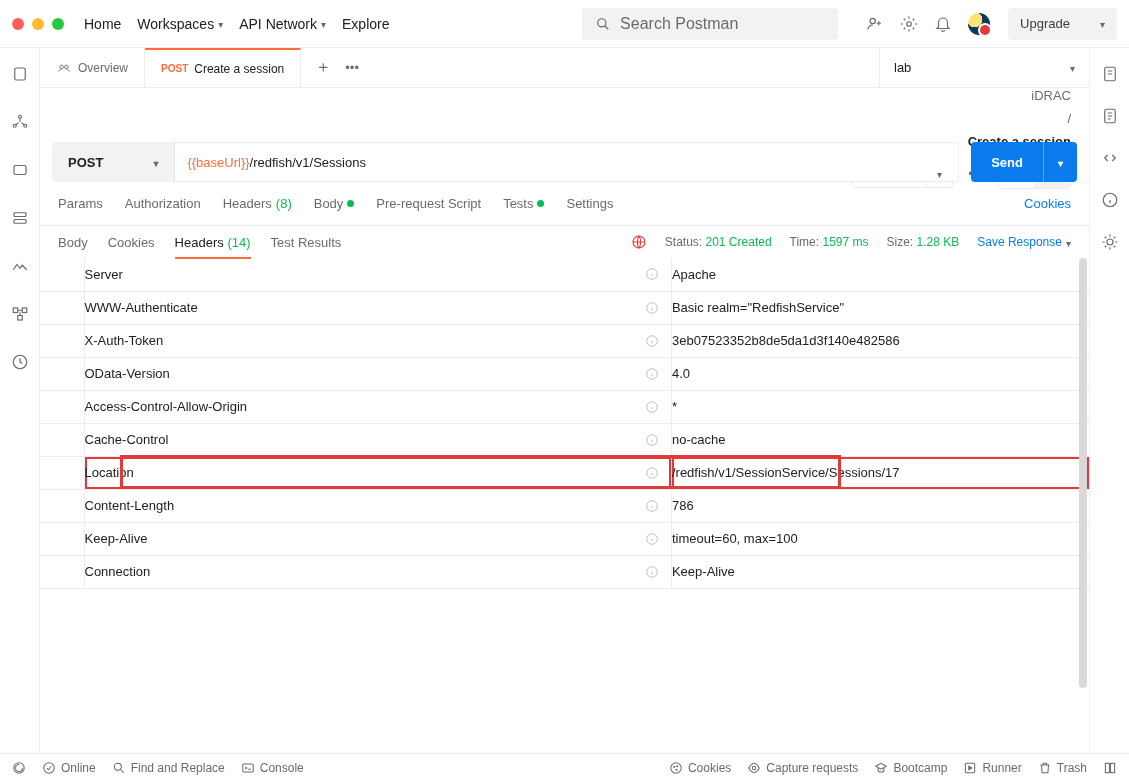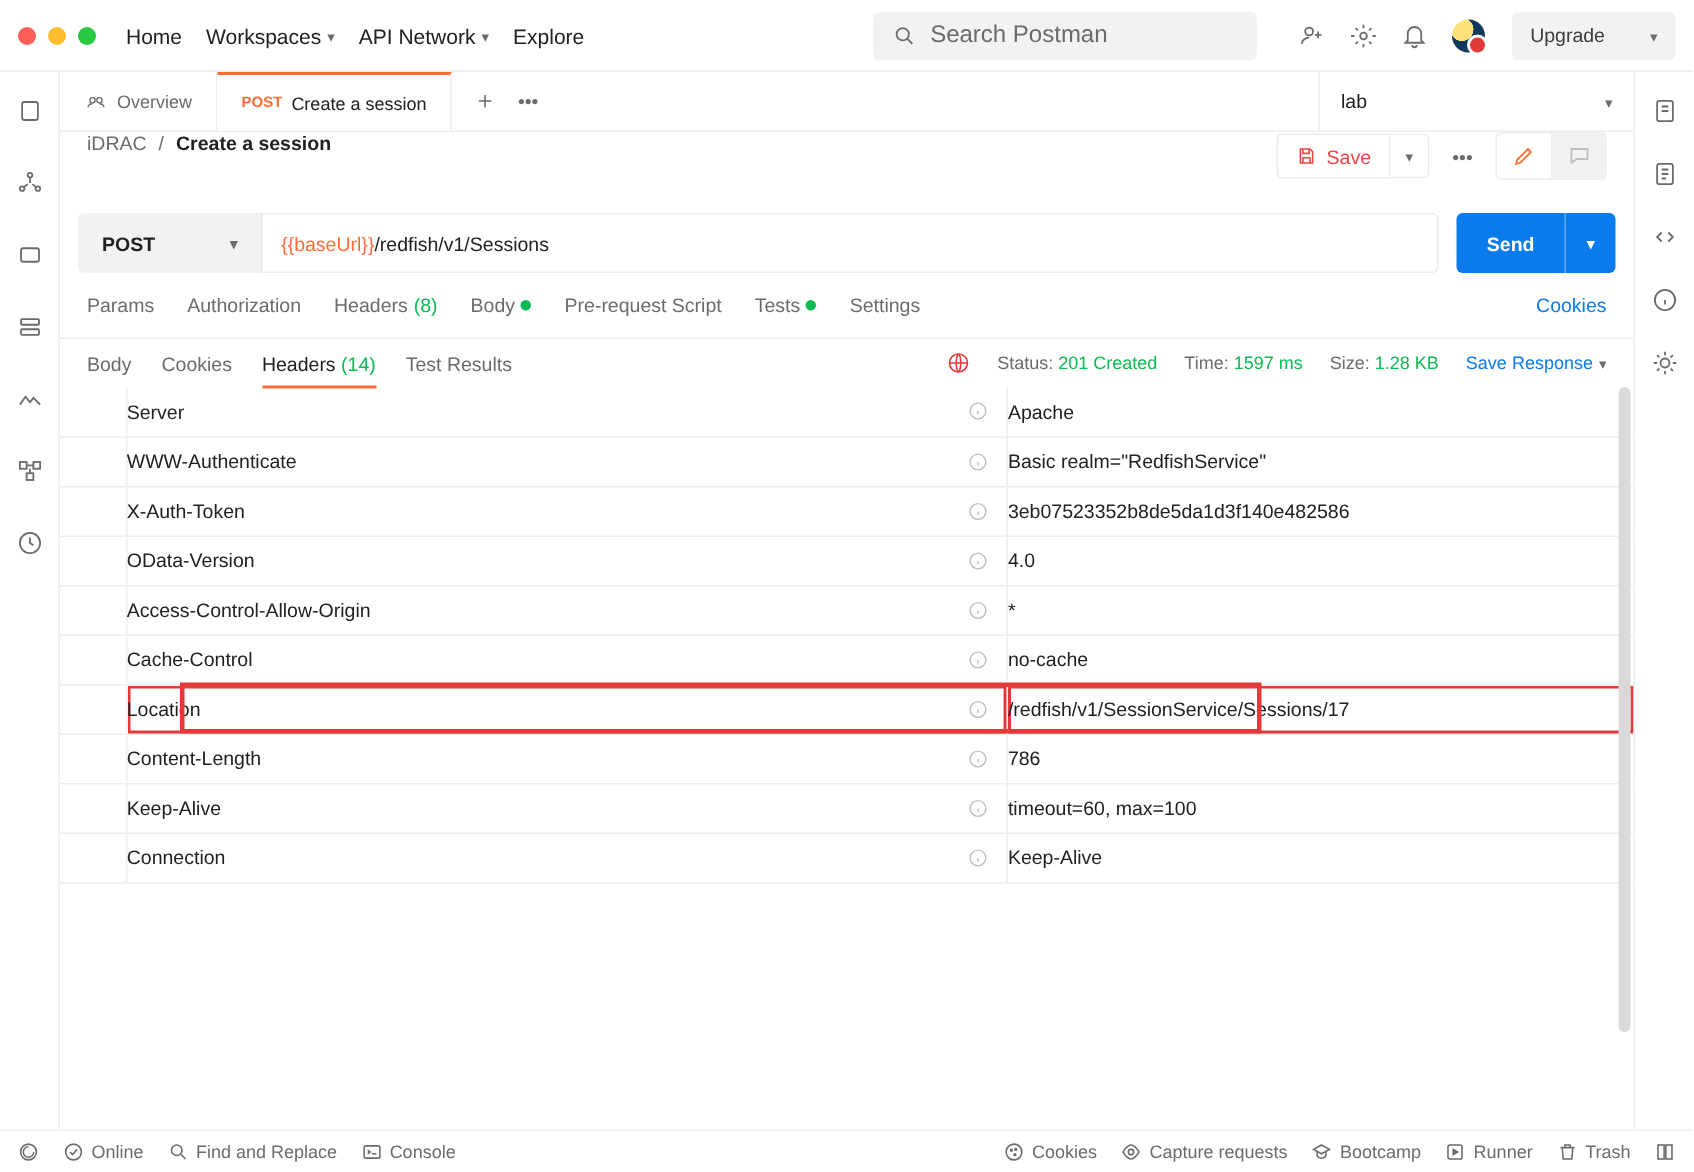--- a/index.html
+++ b/index.html
@@ -93,22 +93,22 @@
   .tab-title { color: #212121; }
   .tab-actions { display:flex; align-items:center; gap:14px; padding:0 14px; color:#6b6b6b; }
   .env-select {
     margin-left: auto; width: 210px; border-left:1px solid #ededed;
     display:flex; align-items:center; padding: 0 14px; justify-content: space-between;
     cursor: pointer; font-size:13px;
   }
 
   
   .breadcrumb-row {
-    display:flex; align-items:flex-start; height: 54px;
-    padding: 0 18px; gap: 8px;
+    display:flex; align-items:flex-end; height: 54px;
+    padding: 0 18px; gap: 8px; flex-direction: column;
   }
   .crumb-light { color:#6b6b6b; }
   .crumb-sep  { color:#6b6b6b; }
   .crumb-bold { font-weight:600; }
   .bc-actions { margin-left:auto; display:flex; align-items:center; gap:10px; }
   .save-btn {
     height:30px; border:1px solid #ededed; border-radius:4px 0 0 4px;
     display:flex; align-items:center; gap:6px; padding:0 12px;
     color:#ef4444; background:#fff; cursor:not-allowed;
   }

